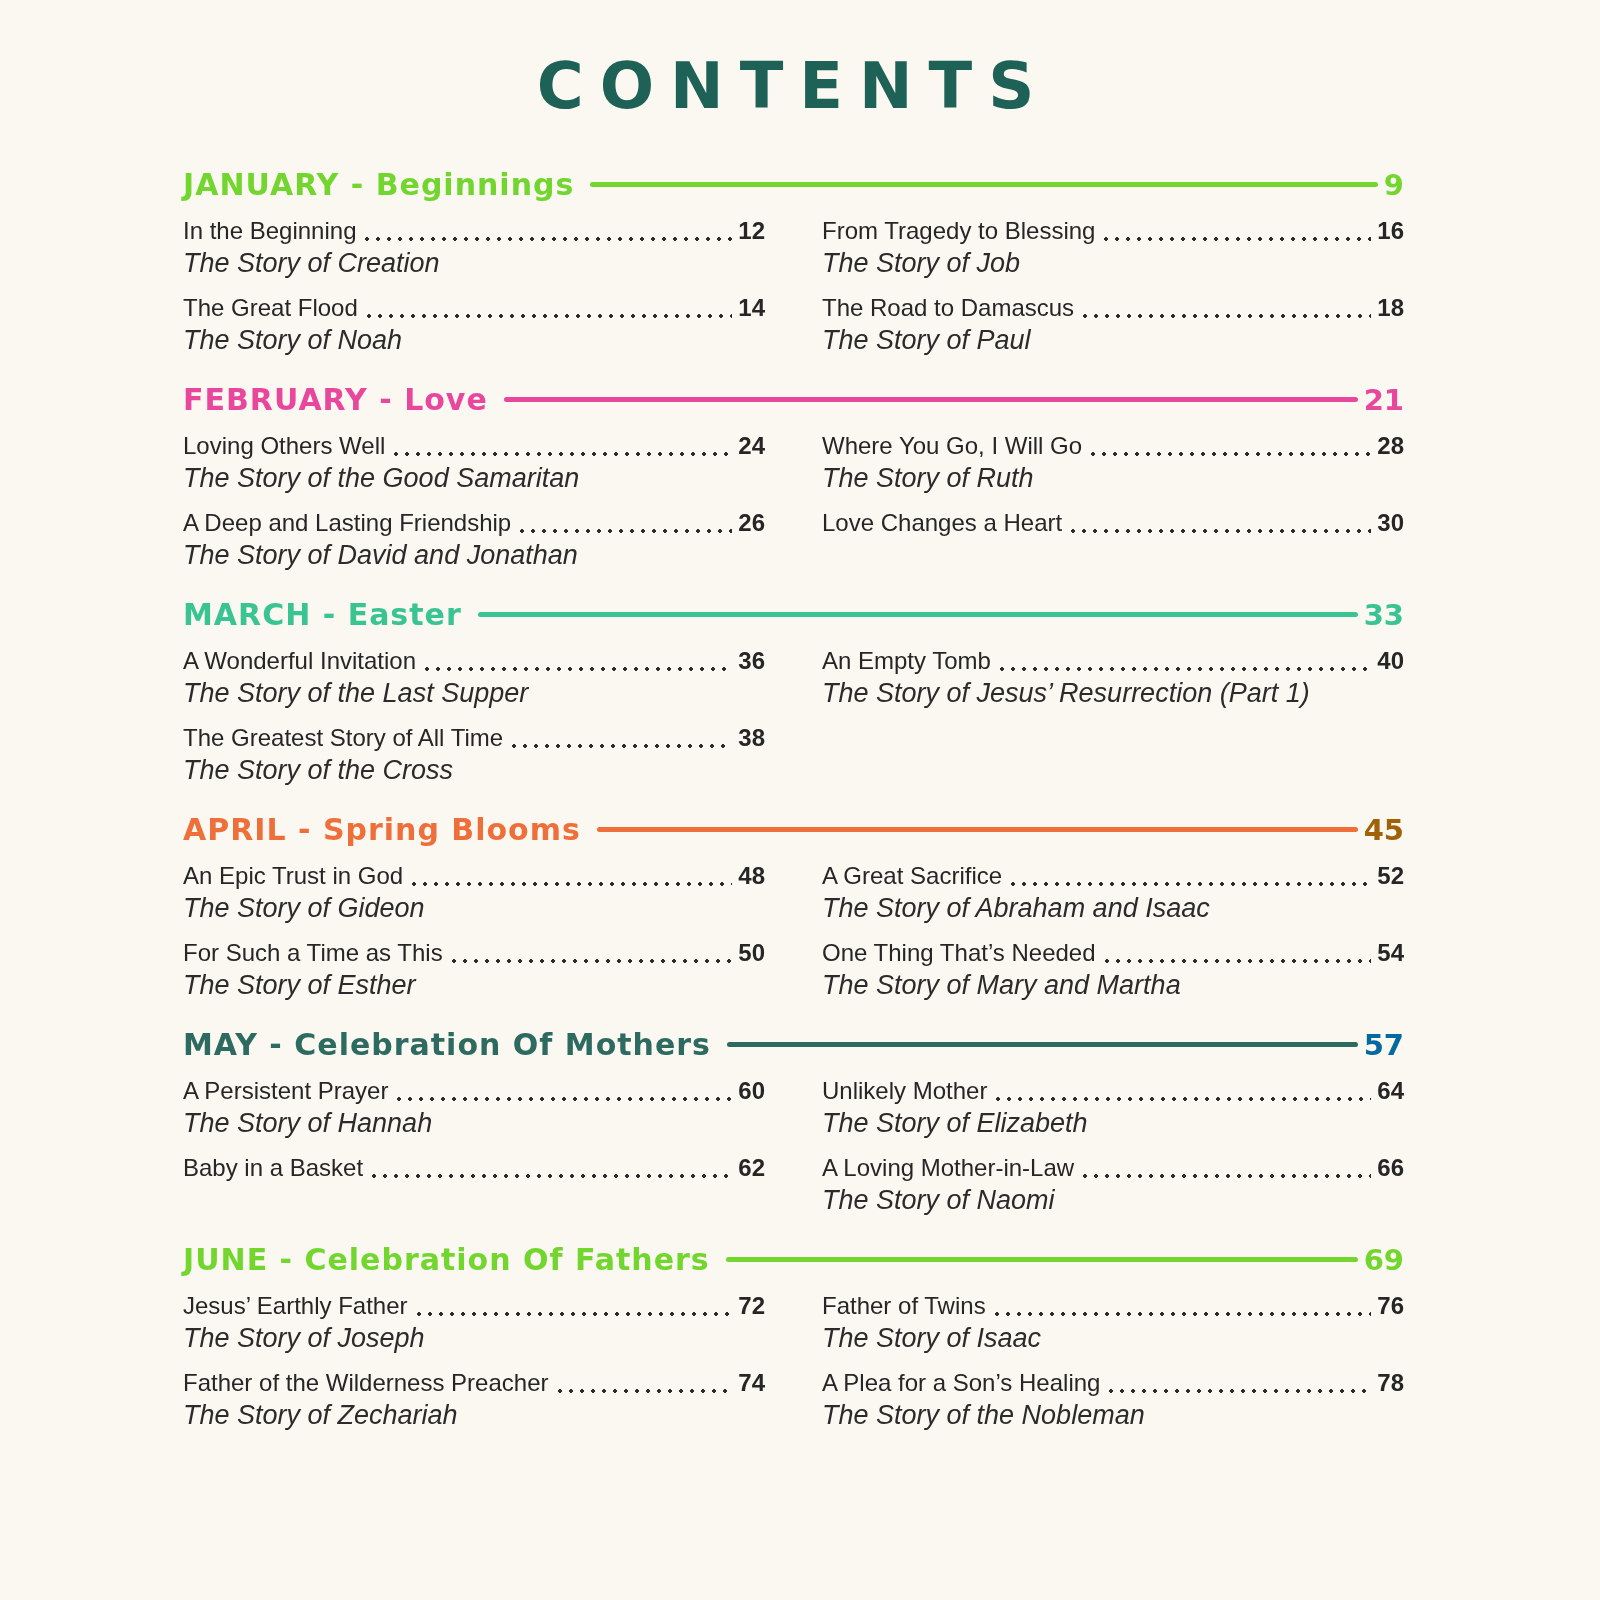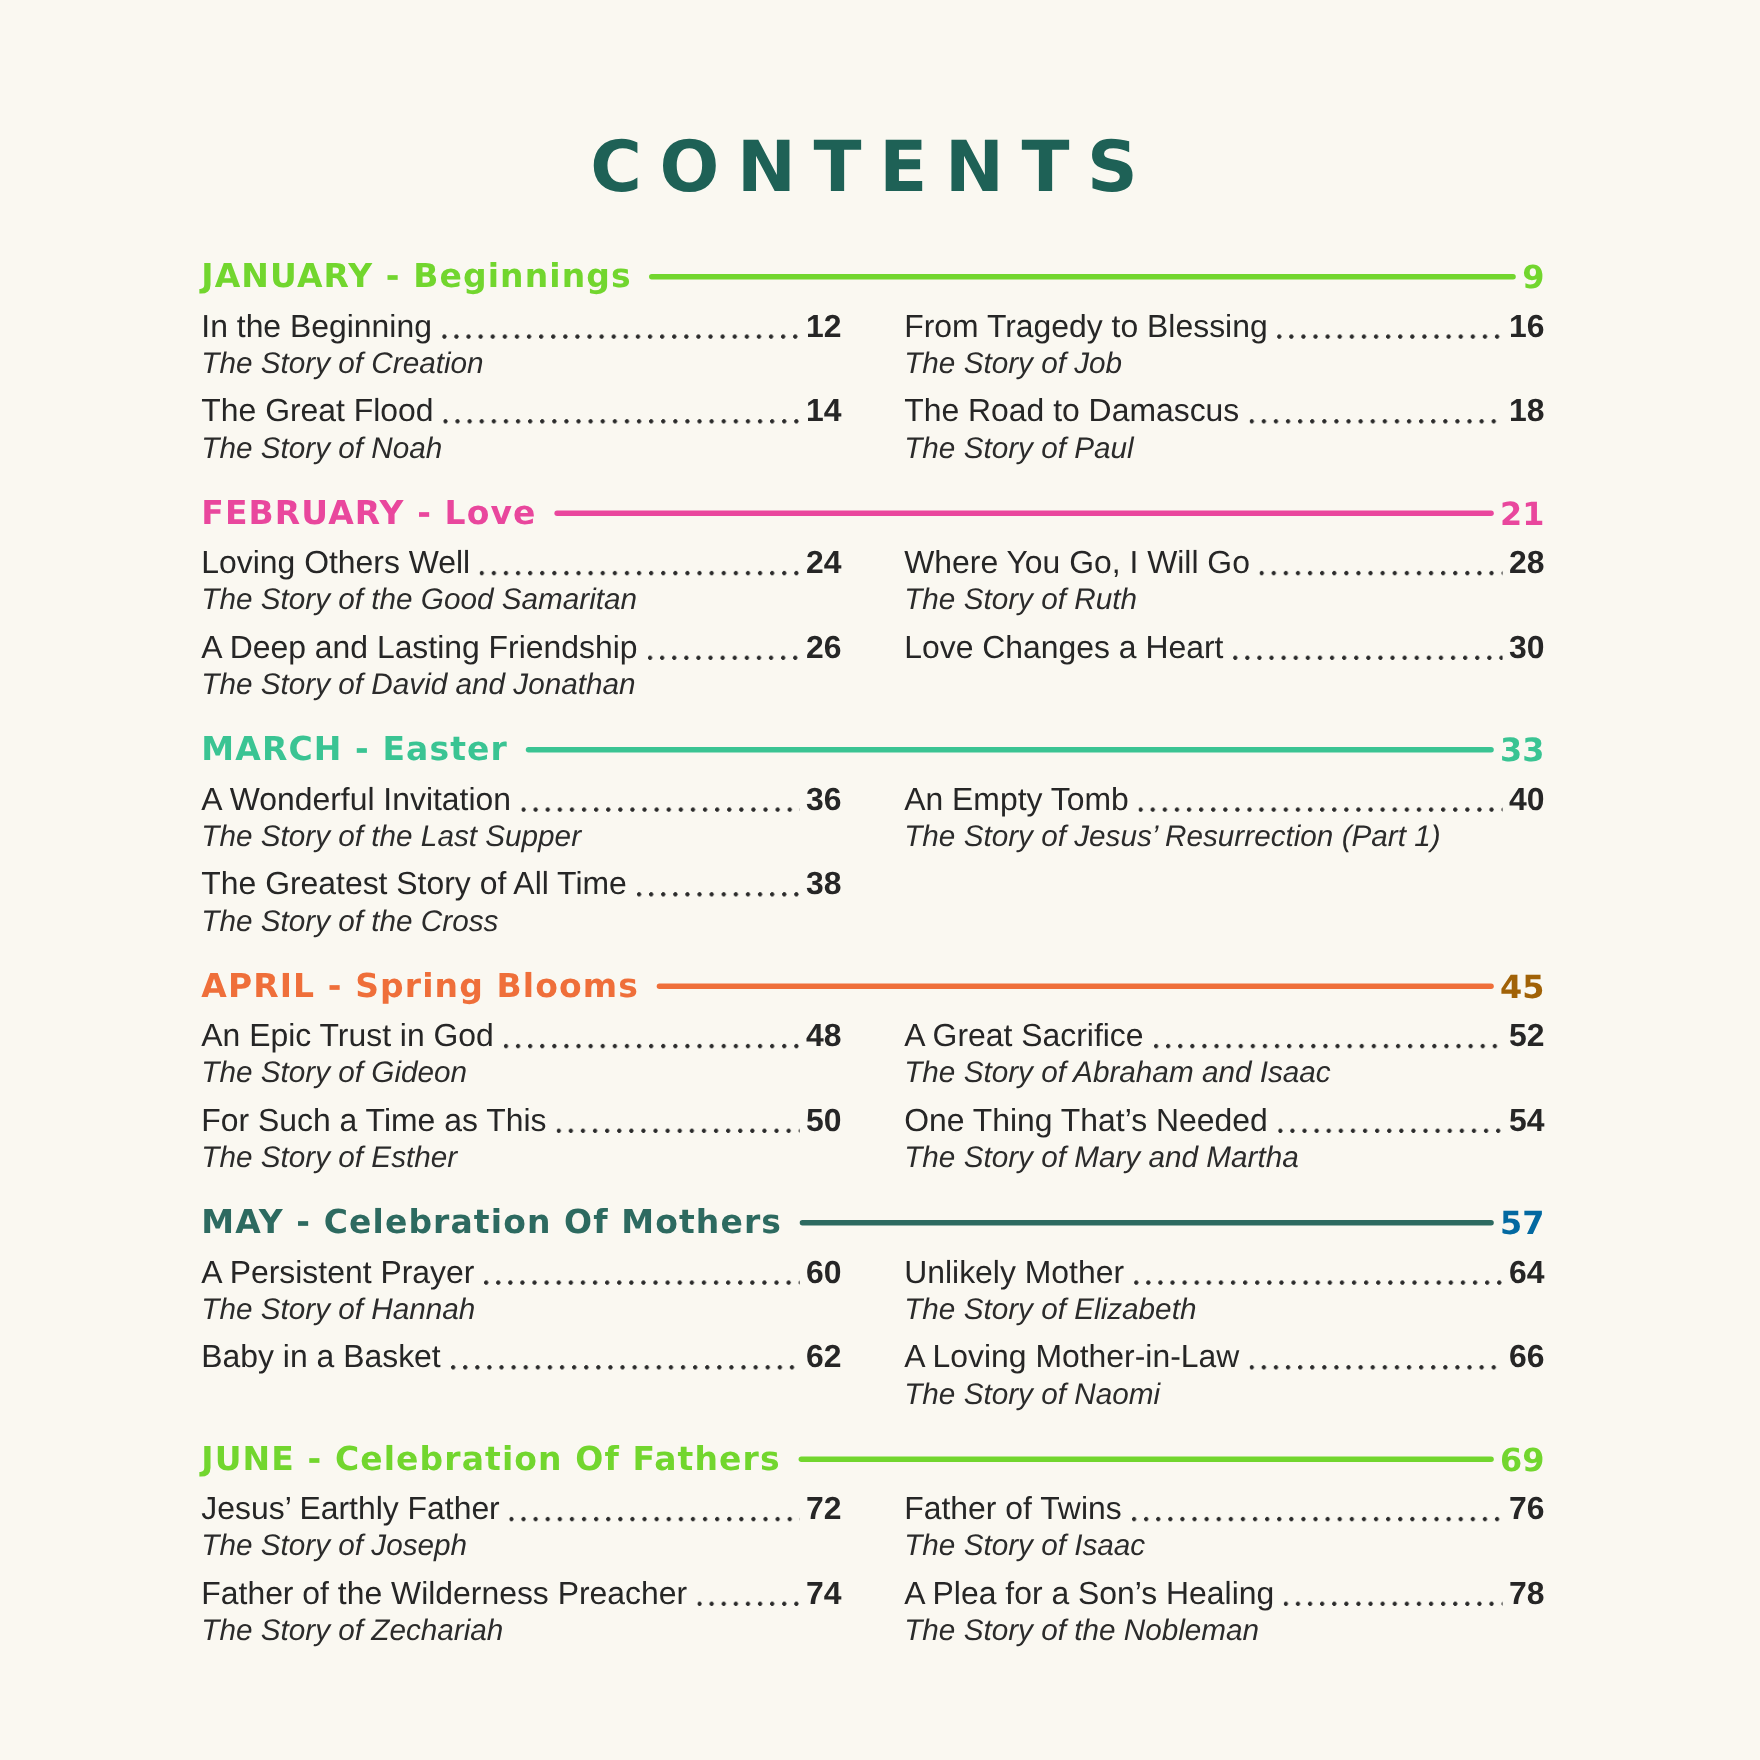--- a/index.html
+++ b/index.html
@@ -9,21 +9,21 @@
     box-sizing: border-box;
     background: #faf8f1;
     font-family: "Liberation Sans", sans-serif;
     color: #262626;
     overflow: hidden;
   }
   .page {
     box-sizing: border-box;
     width: 1600px;
     height: 1600px;
-    padding: 116px 196px 0 183px;
+    padding: 49px 196px 0 183px;
   }
   .page-title {
     text-align: center;
     font-size: 64px;
     letter-spacing: 16px;
     font-weight: 600;
     color: #1e6156;
     margin: 0 0 44px 0;
     font-family: "DejaVu Sans", sans-serif;
   }
@@ -57,21 +57,21 @@
     grid-template-columns: 1fr 1fr;
     grid-template-rows: repeat(2, auto);
     grid-auto-flow: column;
     column-gap: 57px;
     row-gap: 11px;
   }
   .entry { line-height: 33px; }
   .entry-line {
     display: flex;
     align-items: baseline;
-    font-size: 29px;
+    font-size: 24px;
   }
   .entry-title { white-space: nowrap; }
   .entry-dots {
     flex: 1 1 auto;
     align-self: flex-end;
     height: 4px;
     margin: 0 6px 6px 9px;
     background-image: radial-gradient(circle at 2px 2px, #2b2b2b 1.7px, transparent 2.1px);
     background-size: 11px 4px;
     background-repeat: repeat-x;

